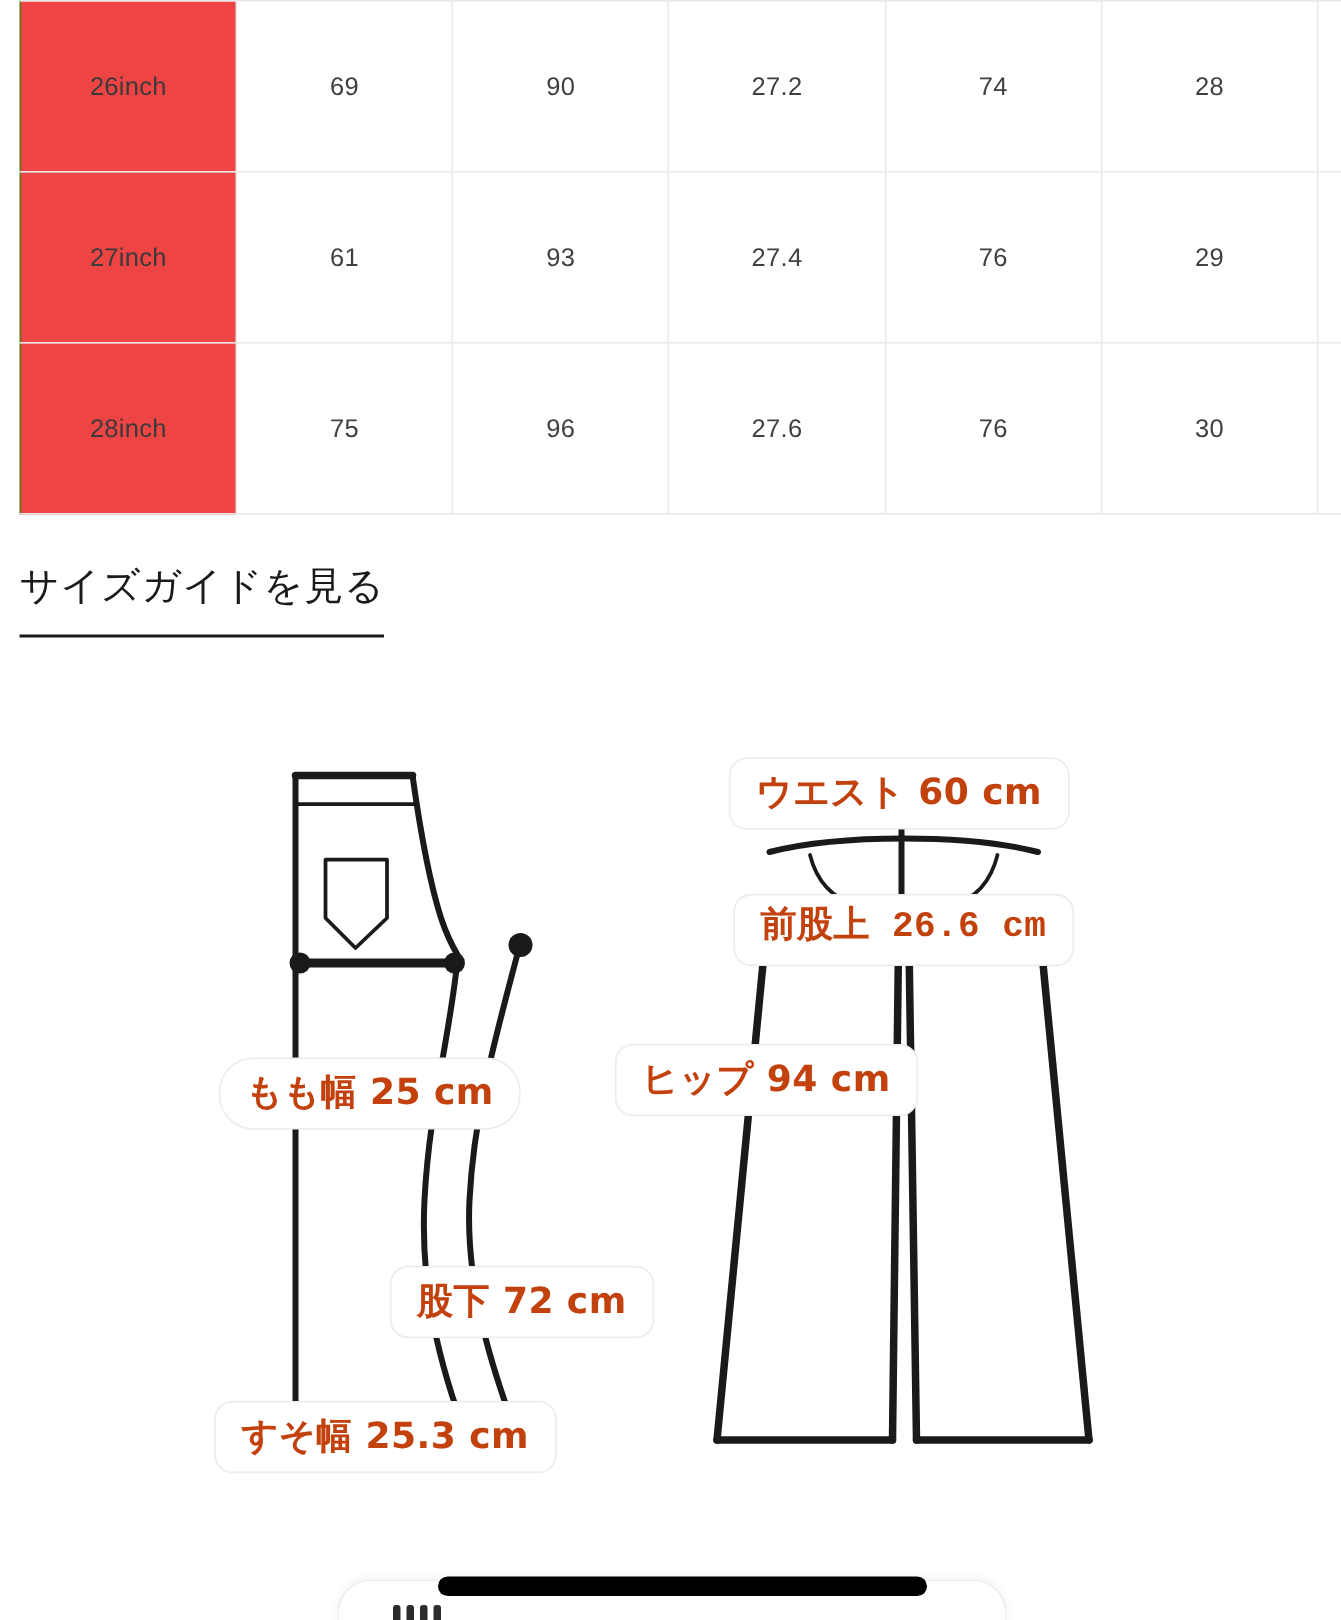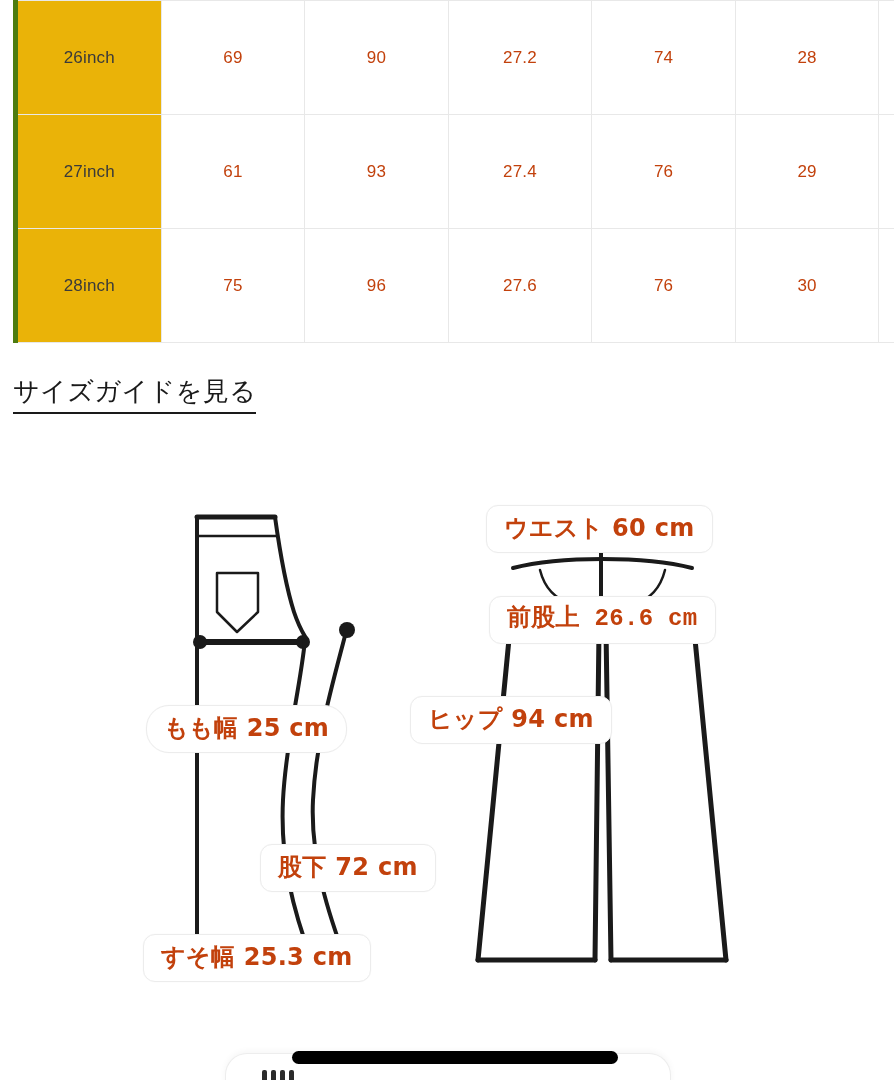--- a/index.html
+++ b/index.html
@@ -31,47 +31,47 @@
     table-layout: fixed;
     width: 1010px;
     font-size: 17px;
   }
   table.size-table td {
     height: 111px;
     text-align: center;
     vertical-align: middle;
     border-bottom: 1px solid #e8e8e8;
     border-right: 1px solid #e8e8e8;
-    color: #c2410c;
+    color: #404040;
     font-weight: 400;
     letter-spacing: .2px;
     background: #ffffff;
   }
   table.size-table tr:first-child td {
     border-top: 1px solid #e8e8e8;
   }
   table.size-table td.rowhead {
-    background: #eab308;
-    border-left: 5px solid #4d7c0f;
+    background: #ef4444;
+    border-left: 1px solid #4d7c0f;
     color: #3a3a3a;
     width: 135px;
   }
   table.size-table td.v { width: 135px; }
 
   
   .guide-link {
     position: absolute;
     left: 13px;
     top: 375px;
     font-size: 26px;
     line-height: 1.25;
     color: #1a1a1a;
     text-decoration: none;
     border-bottom: 2px solid #1a1a1a;
-    padding-bottom: 4px;
+    padding-bottom: 15px;
     font-family: "DejaVu Sans", "Liberation Sans", sans-serif;
     letter-spacing: .5px;
     cursor: pointer;
   }
 
   
   .diagram {
     position: absolute;
     left: 0;
     top: 440px;

